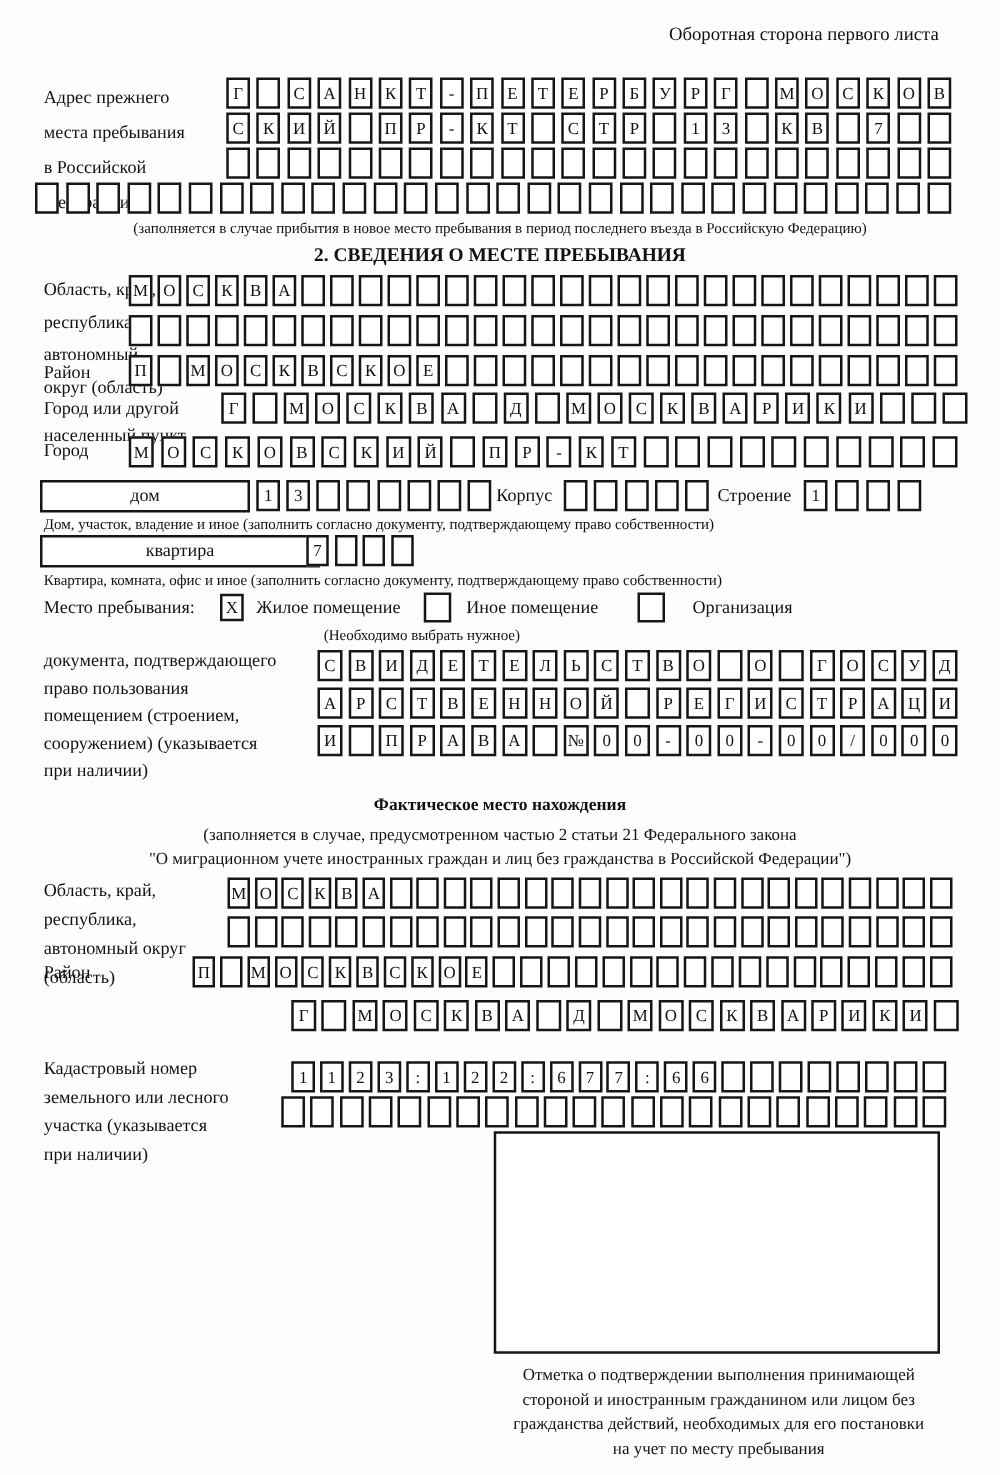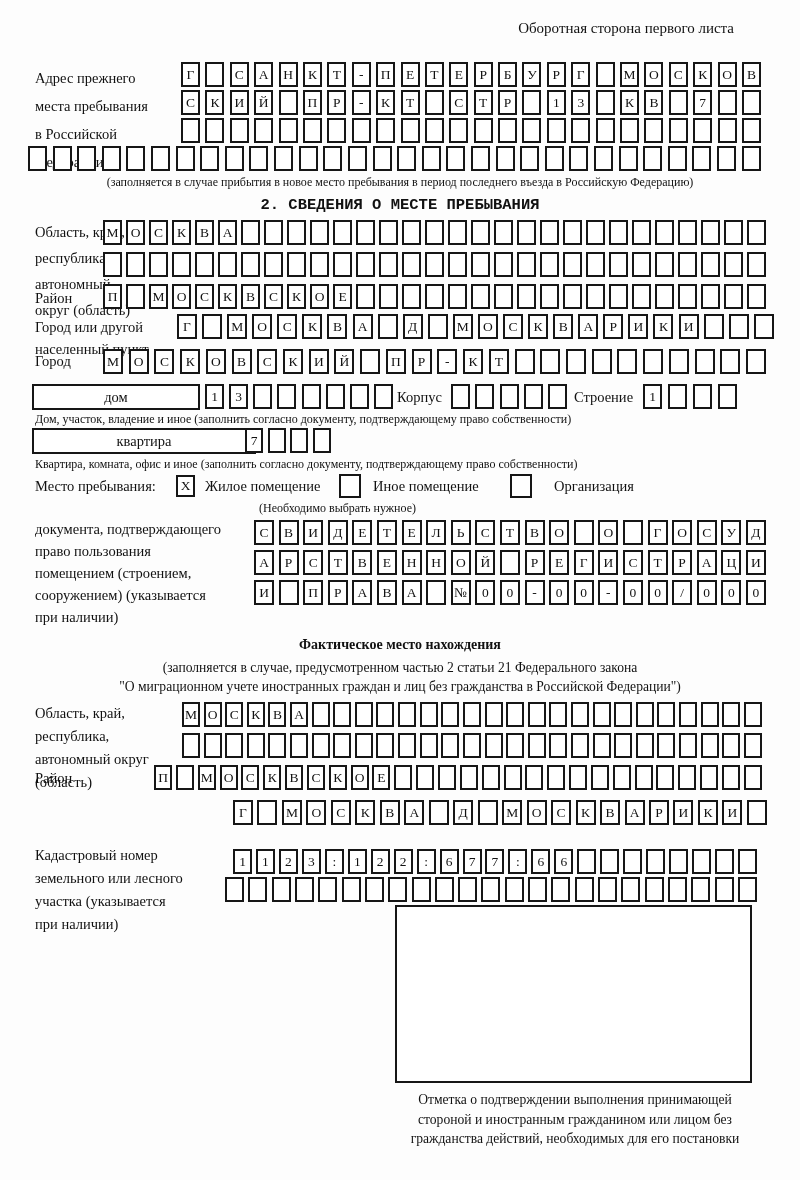--- a/index.html
+++ b/index.html
@@ -18,21 +18,21 @@
   .bigbox{position:absolute;box-sizing:border-box;border:2px solid #161616;background:#fff;
           display:flex;align-items:center;justify-content:center;font-size:14.5px;}
   .chk{position:absolute;box-sizing:border-box;border:2px solid #161616;background:#fff;
        display:flex;align-items:center;justify-content:center;font-size:13.5px;}
 </style>
 </head>
 <body>
 
 <div id="page">
 
-  <div class="cap" style="top:20px;right:66px;font-size:15px;">Оборотная сторона первого листа</div>
+  <div class="cap" style="top:20px;right:49px;font-size:15px;">Оборотная сторона первого листа</div>
 
   <div class="lbl" style="left:35px;top:64px;line-height:28px;">
     <div>Адрес прежнего</div>
     <div>места пребывания</div>
     <div>в Российской</div>
     <div>Федерации</div>
   </div>
   <div class="row" style="left:181px;top:62px;width:580px;--cw:19px;">
       <div class="cell">Г</div>
       <div class="cell"></div>
@@ -138,21 +138,21 @@
       <div class="cell"></div>
       <div class="cell"></div>
       <div class="cell"></div>
       <div class="cell"></div>
       <div class="cell"></div>
       <div class="cell"></div>
       <div class="cell"></div>
     </div>
   <div class="cap center" style="top:175px;">(заполняется в случае прибытия в новое место пребывания в период последнего въезда в Российскую Федерацию)</div>
 
-  <div class="hdr" style="top:196px;font-family:Liberation Mono, monospace;">2. СВЕДЕНИЯ О МЕСТЕ ПРЕБЫВАНИЯ</div>
+  <div class="hdr" style="top:196px;">2. СВЕДЕНИЯ О МЕСТЕ ПРЕБЫВАНИЯ</div>
 
   <div class="lbl" style="left:35px;top:219px;line-height:26px;">
     <div>Область, край,</div>
     <div>республика,</div>
     <div>автономный</div>
     <div>округ (область)</div>
   </div>
   <div class="row" style="left:103px;top:220px;width:663px;--cw:19px;">
       <div class="cell">М</div>
       <div class="cell">О</div>
@@ -614,15 +614,16 @@
       <div class="cell"></div>
       <div class="cell"></div>
       <div class="cell"></div>
     </div>
 
   <div class="bigbox" style="left:395px;top:905px;width:357px;height:178px;"></div>
   <div class="abs" style="left:383px;top:1090px;width:384px;text-align:center;font-size:13.6px;line-height:19.5px;">
     <div>Отметка о подтверждении выполнения принимающей</div>
     <div>стороной и иностранным гражданином или лицом без</div>
     <div>гражданства действий, необходимых для его постановки</div>
+    <div>на учет по месту пребывания</div>
   </div>
 
 </div>
 
 </body></html>

